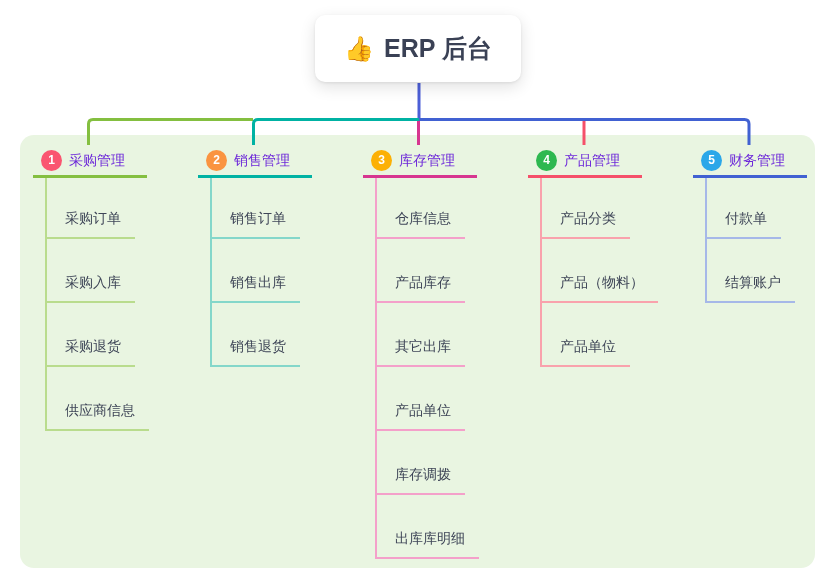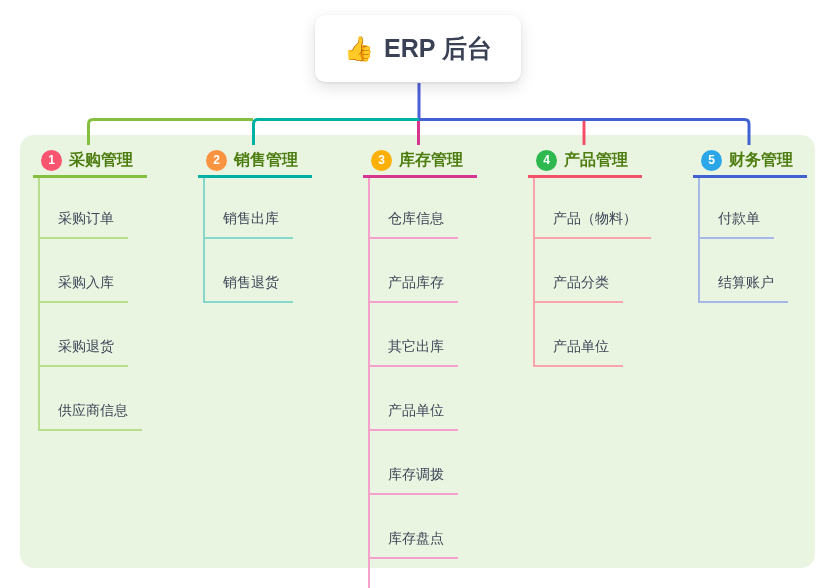--- a/index.html
+++ b/index.html
@@ -22,23 +22,23 @@
   .root-icon{font-size:24px;line-height:1;}
   .branch{position:absolute;top:146px;width:114px;}
   .branch-header{
     height:29px;border-bottom:3px solid #999;
     display:flex;align-items:center;gap:7px;padding-left:8px;box-sizing:content-box;
   }
   .badge{
     width:21px;height:21px;border-radius:50%;flex:0 0 21px;
     color:#fff;font-size:12px;font-weight:bold;line-height:21px;text-align:center;
   }
-  .branch-title{font-size:16px;font-weight:700;color:#4d7c0f;white-space:nowrap;}
+  .branch-title{font-size:14px;font-weight:400;color:#6d28d9;white-space:nowrap;}
   ul.children{
-    list-style:none;margin:0 0 0 5px;padding:0;
+    list-style:none;margin:0 0 0 12px;padding:0;
     border-left:2px solid #ccc;
   }
   ul.children li{
     height:50px;border-bottom:2px solid #ccc;
     display:flex;align-items:flex-end;
     width:max-content;padding:0 14px 9px 18px;
     font-size:14px;color:#3e4557;white-space:nowrap;cursor:default;
   }
   ul.children li + li{height:53px;}
 </style>
@@ -75,49 +75,49 @@
       <li style="border-bottom-color: rgb(185, 220, 141);">供应商信息</li>
     </ul>
   </div>
 
   <div class="branch" style="left:198px">
     <div class="branch-header" style="border-bottom-color: rgb(0, 178, 163);">
       <span class="badge" style="background-color: rgb(250, 148, 64);">2</span>
       <span class="branch-title">销售管理</span>
     </div>
     <ul class="children" style="border-left-color: rgb(132, 215, 202);">
+      <li style="border-bottom-color: rgb(132, 215, 202);">销售订单</li>
       <li style="border-bottom-color: rgb(132, 215, 202);">销售出库</li>
       <li style="border-bottom-color: rgb(132, 215, 202);">销售退货</li>
     </ul>
   </div>
 
   <div class="branch" style="left:363px">
     <div class="branch-header" style="border-bottom-color: rgb(215, 54, 144);">
       <span class="badge" style="background-color: rgb(252, 176, 5);">3</span>
       <span class="branch-title">库存管理</span>
     </div>
     <ul class="children" style="border-left-color: rgb(244, 160, 202);">
       <li style="border-bottom-color: rgb(244, 160, 202); font-family: Liberation Serif, serif;">仓库信息</li>
       <li style="border-bottom-color: rgb(244, 160, 202); font-family: Liberation Mono, monospace;">产品库存</li>
       <li style="border-bottom-color: rgb(244, 160, 202);">其它出库</li>
       <li style="border-bottom-color: rgb(244, 160, 202);">产品单位</li>
       <li style="border-bottom-color: rgb(244, 160, 202);">库存调拨</li>
-      <li style="border-bottom-color: rgb(244, 160, 202);">库存盘点</li>
       <li style="border-bottom-color: rgb(244, 160, 202);">出库库明细</li>
     </ul>
   </div>
 
   <div class="branch" style="left:528px">
     <div class="branch-header" style="border-bottom-color: rgb(245, 80, 106);">
       <span class="badge" style="background-color: rgb(46, 184, 80);">4</span>
       <span class="branch-title">产品管理</span>
     </div>
     <ul class="children" style="border-left-color: rgb(249, 162, 172);">
+      <li style="border-bottom-color: rgb(249, 162, 172);">产品分类</li>
       <li style="border-bottom-color: rgb(249, 162, 172);">产品（物料）</li>
-      <li style="border-bottom-color: rgb(249, 162, 172);">产品分类</li>
       <li style="border-bottom-color: rgb(249, 162, 172);">产品单位</li>
     </ul>
   </div>
 
   <div class="branch" style="left:693px">
     <div class="branch-header" style="border-bottom-color: rgb(65, 97, 210);">
       <span class="badge" style="background-color: rgb(43, 167, 233);">5</span>
       <span class="branch-title">财务管理</span>
     </div>
     <ul class="children" style="border-left-color: rgb(166, 184, 232);">

